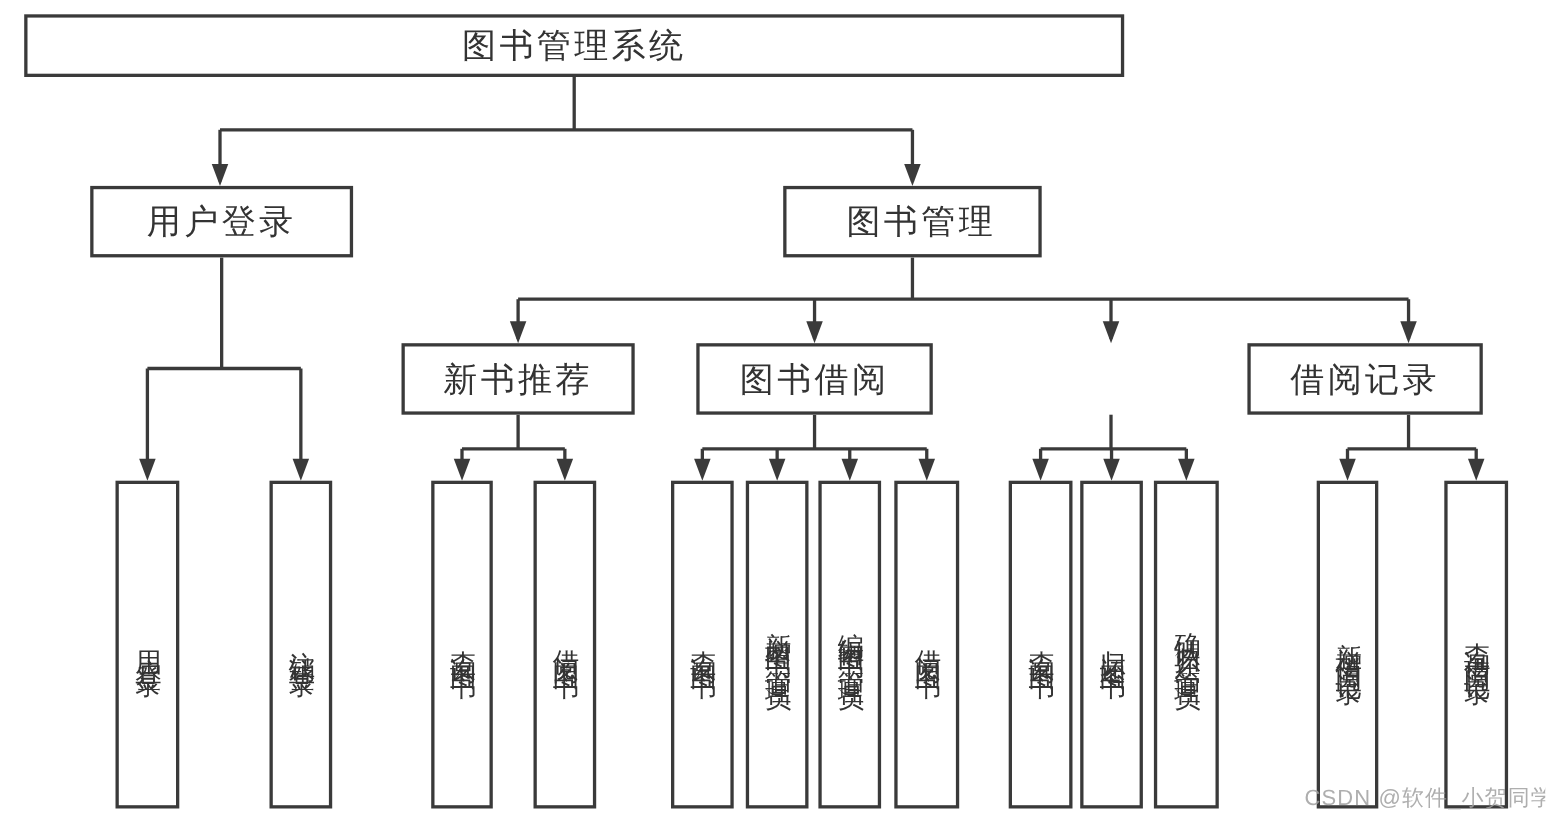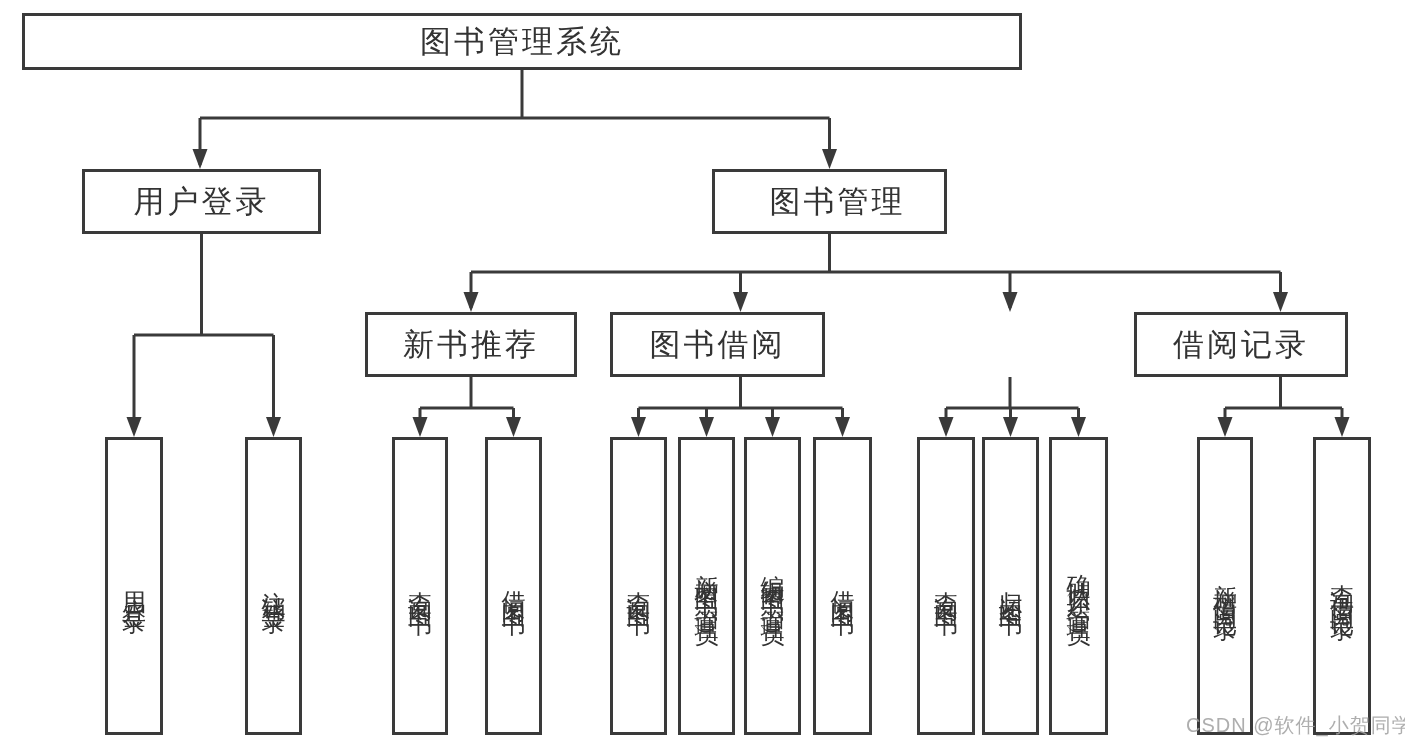--- a/index.html
+++ b/index.html
@@ -34,21 +34,21 @@
     font-size: 31px;
     letter-spacing: 3px;
     color: #333333;
     z-index: 1;
     white-space: nowrap;
   }
   .node-root   { left: 22px;   top: 13px;  width: 1000px; height: 57px; }
   .node-l2a    { left: 82px;   top: 169px; width: 239px;  height: 65px; }
   .node-l2b    { left: 712px;  top: 169px; width: 235px;  height: 65px; padding-left: 16px; }
   .node-l3a    { left: 365px;  top: 312px; width: 212px;  height: 65px; }
-  .node-l3b    { left: 610px;  top: 312px; width: 215px;  height: 65px; }
+  .node-l3b    { left: 633px;  top: 312px; width: 215px;  height: 65px; }
   .node-l3c    { left: 903px;  top: 312px; width: 214px;  height: 65px; }
   .node-l3d    { left: 1134px; top: 312px; width: 214px;  height: 65px; }
   .leaf {
     position: absolute;
     top: 437px;
     height: 298px;
     box-sizing: border-box;
     border: 3px solid #3a3a3a;
     background: #ffffff;
     display: flex;

